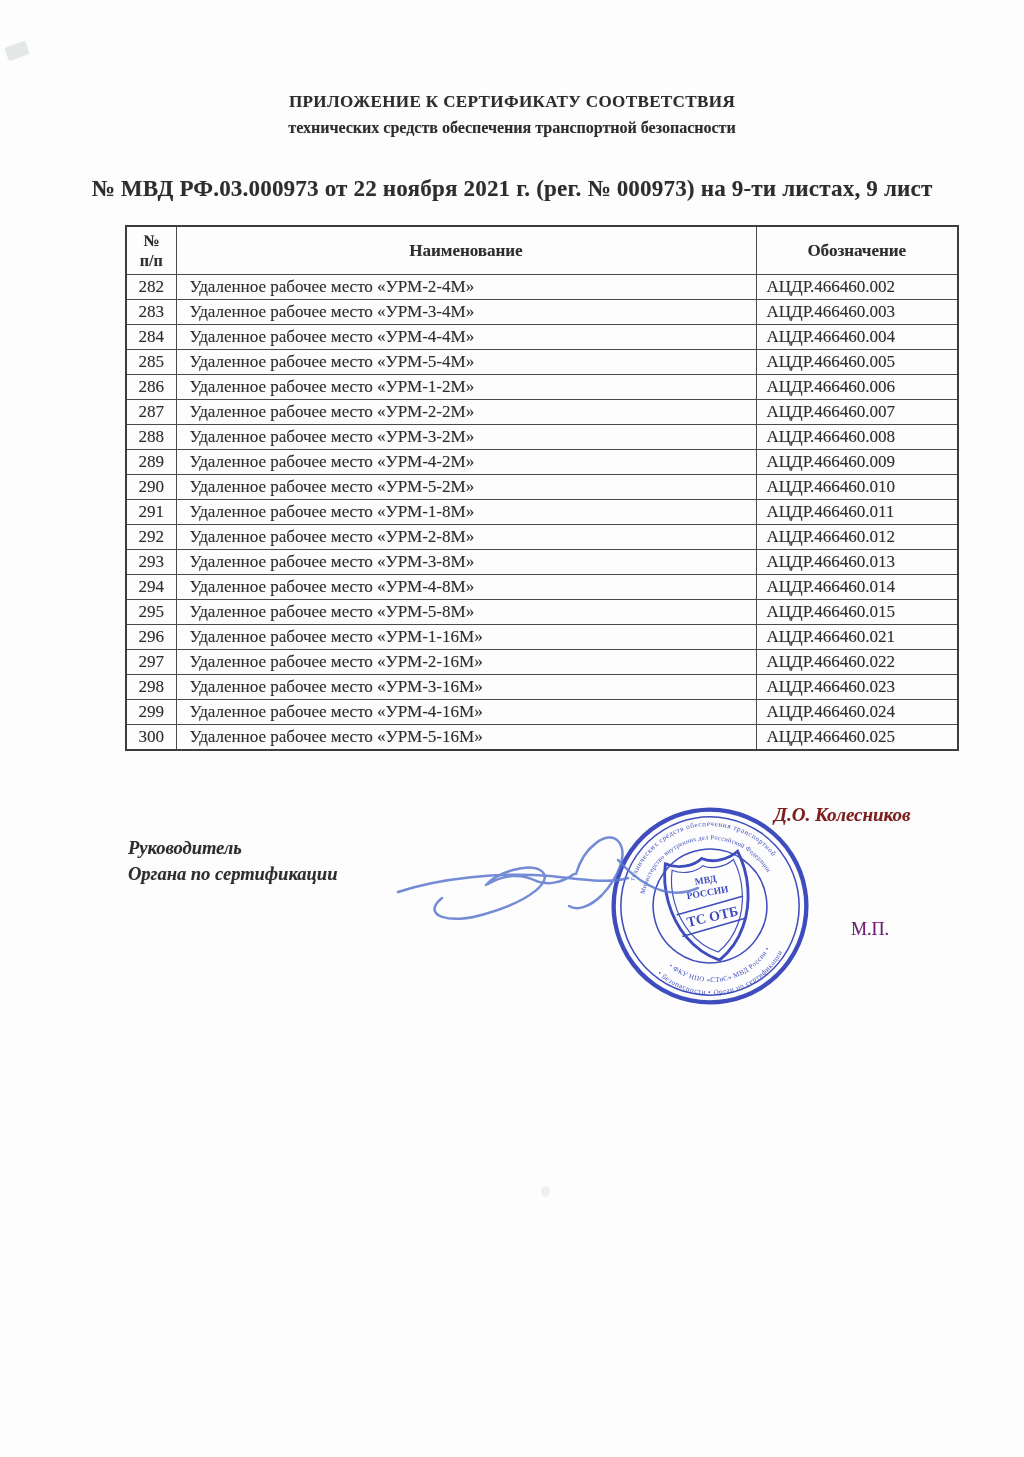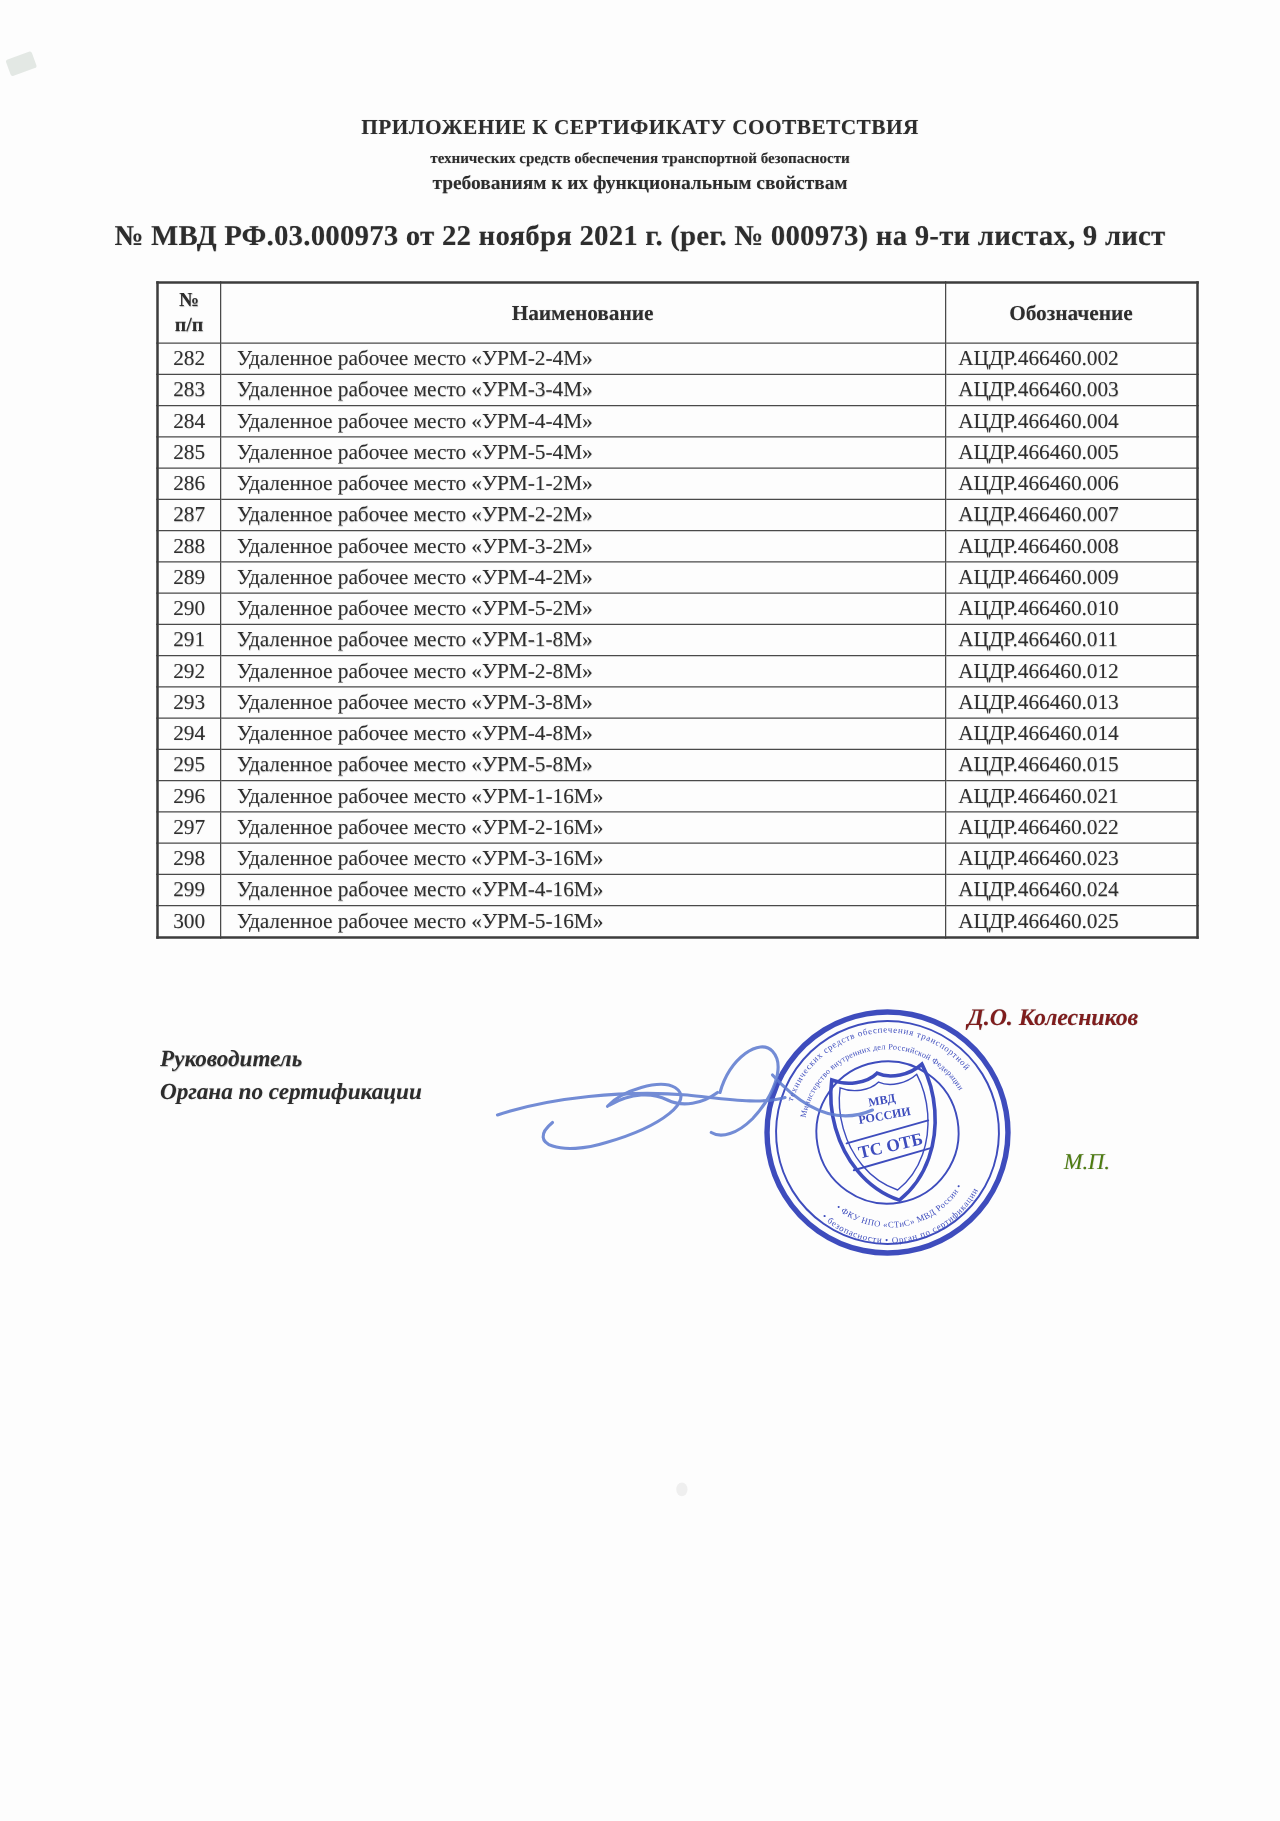--- a/index.html
+++ b/index.html
@@ -10,21 +10,21 @@
     color:#2d2d2d;
     position:relative;
     overflow:hidden;
   }
   .page{position:absolute;inset:0;margin-top:40px;}
   .doc-text{text-shadow:0.3px 0.3px 0.7px rgba(60,60,60,0.35);}
 
   
   .title-wrap{position:absolute;top:52px;left:0;width:100%;text-align:center;}
   .title-1{font-size:17px;font-weight:bold;letter-spacing:0.4px;}
-  .title-2{font-size:12px;font-weight:bold;margin-top:7px;}
+  .title-2{font-size:16px;font-weight:bold;margin-top:7px;}
   .title-3{font-size:15.5px;font-weight:bold;margin-top:4px;}
   .reg-line{position:absolute;top:136px;left:0;width:100%;text-align:center;
     font-size:23px;font-weight:bold;letter-spacing:0.2px;}
 
   
   table.doc-table{
     position:absolute;left:125px;top:185px;width:832px;
     border-collapse:collapse;table-layout:fixed;
     font-size:17px;color:#2e2e2e;
   }
@@ -36,21 +36,21 @@
   .c-num{text-align:center;}
   .c-name{padding-left:13px !important;}
   .c-des{padding-left:10px !important;}
 
   
   .role{position:absolute;left:128px;top:795px;
     font-style:italic;font-weight:bold;font-size:18.5px;line-height:26px;}
   .signer{position:absolute;left:774px;top:764px;z-index:4;
     font-style:italic;font-weight:bold;font-size:19px;color:#7f1d1d;}
   .mp{position:absolute;left:851px;top:879px;
-    font-style:italic;font-size:18px;color:#4d7c0f;}
+    font-size:18px;color:#701a75;}
 
   .stamp{position:absolute;left:604px;top:760px;width:212px;height:212px;opacity:0.92;z-index:2;}
   .stamp text{font-family:"Liberation Serif","DejaVu Serif",serif;}
   .signature{position:absolute;left:380px;top:780px;width:330px;height:115px;z-index:3;}
 
   
   .artifact-a{position:absolute;left:6px;top:4px;width:22px;height:14px;
     background:rgba(110,140,115,0.18);transform:rotate(-20deg);border-radius:2px;}
   .artifact-b{position:absolute;left:541px;top:1146px;width:9px;height:11px;
     background:rgba(120,120,120,0.10);border-radius:50%;}
@@ -59,21 +59,20 @@
 <body>
 
 <div class="page">
 
   <div class="artifact-a"></div>
   <div class="artifact-b"></div>
 
   <div class="title-wrap doc-text">
     <div class="title-1">ПРИЛОЖЕНИЕ К СЕРТИФИКАТУ СООТВЕТСТВИЯ</div>
     <div class="title-2">технических средств обеспечения транспортной безопасности</div>
-    <div class="title-3">требованиям к их функциональным свойствам</div>
   </div>
   <div class="reg-line doc-text">№ МВД РФ.03.000973 от 22 ноября 2021 г. (рег. № 000973) на 9-ти листах, 9 лист</div>
 
   <table class="doc-table doc-text">
     <colgroup>
         <col style="width:50px">
         <col style="width:580px">
         <col style="width:202px">
       </colgroup>
     <thead>

